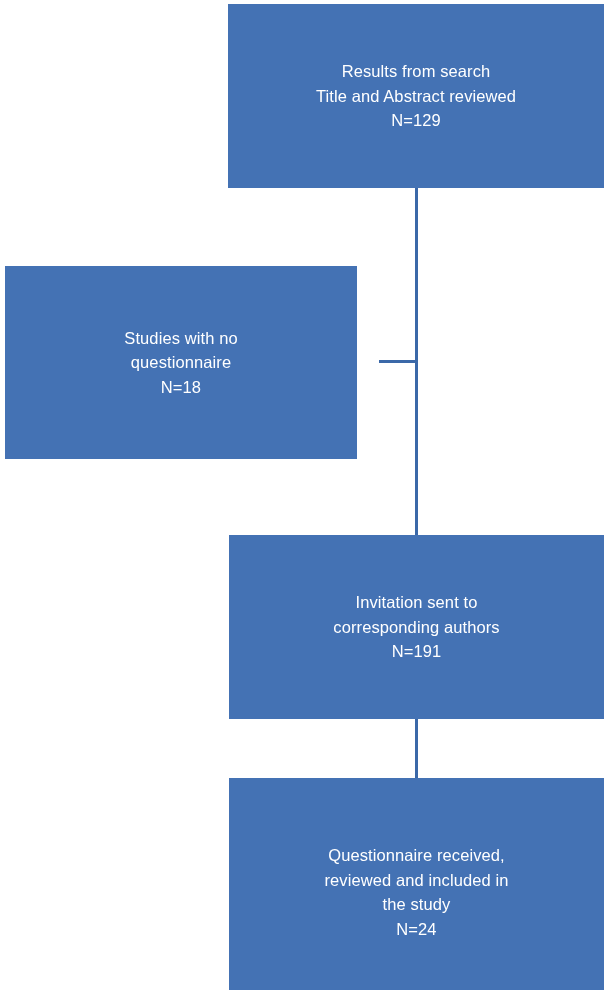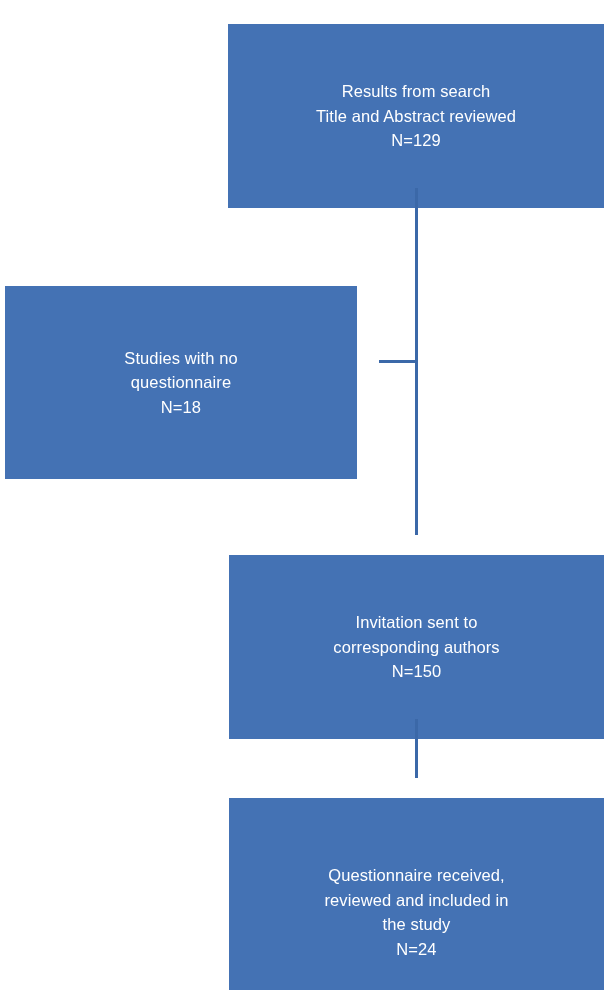--- a/index.html
+++ b/index.html
@@ -25,21 +25,20 @@
     color: #ffffff;
     display: flex;
     align-items: center;
     justify-content: center;
     text-align: center;
     font-family: "Liberation Sans", sans-serif;
     font-size: 16.5px;
     line-height: 24.5px;
     font-weight: 400;
     letter-spacing: 0.1px;
-    margin-top: 20px;
     -webkit-font-smoothing: antialiased;
   }
   .flow-box .box-text {
     display: block;
     width: 100%;
     padding: 0 8px;
     box-sizing: border-box;
     white-space: pre-line;
   }
 
@@ -74,21 +73,21 @@
 
   <div class="flow-box" id="box-no-quest">
     <span class="box-text">Studies with no
 questionnaire
 N=18</span>
   </div>
 
   <div class="flow-box" id="box-invitation">
     <span class="box-text">Invitation sent to
 corresponding authors
-N=150</span>
+N=191</span>
   </div>
 
   <div class="flow-box" id="box-included">
     <span class="box-text">Questionnaire received,
 reviewed and included in
 the study
 N=24</span>
   </div>
 
   <div class="connector connector-v" id="conn-search-to-invitation"></div>

